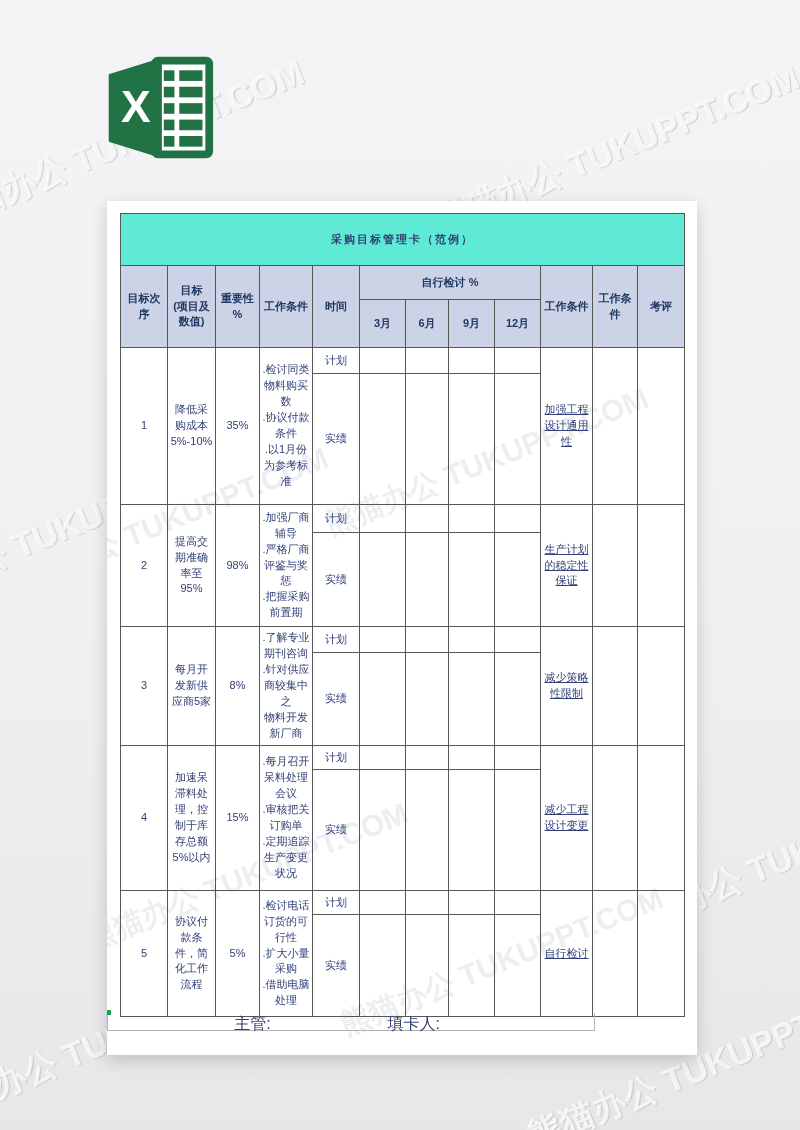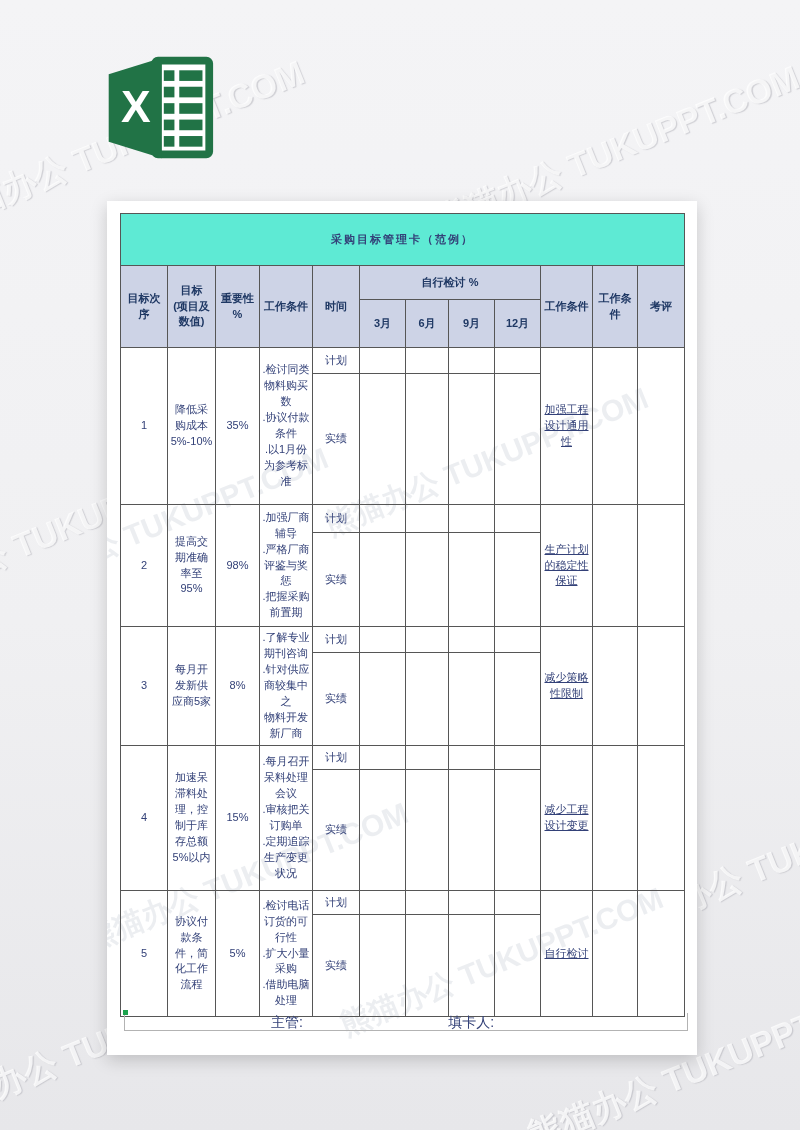--- a/index.html
+++ b/index.html
@@ -33,22 +33,22 @@
                    letter-spacing:2px; font-weight:bold; }
   tr.head th { background:#cdd3e6; color:#1f3864; font-weight:bold; white-space:pre-line; }
   tr.head-top { height:34px; }
   tr.head-months { height:48px; }
   td.goal, td.cond { white-space:pre-line; word-break:break-all; }
   td.cond { text-align:left; padding-left:4px;text-decoration:underline; }
   td.plan { text-align:left; white-space:pre-line; word-break:break-all; padding-left:3px; }
   td.order, td.weight { font-weight:normal; }
 
   
-  .sig-row { position:absolute; left:17px; top:812px; width:564px; height:18px;
-             border:1px solid #b3b3b3; border-top:none; z-index:2; font-size:14px; color:#334178; }
+  .sig-row { position:absolute; left:0; top:812px; width:488px; height:18px;
+             border:1px solid #b3b3b3; border-top:none; z-index:2; font-size:16px; color:#334178; }
   .sig-row .sup { position:absolute; left:26%; top:1px; }
   .sig-row .fil { position:absolute; left:57.5%; top:1px;text-align:right; }
   .sel-marker { position:absolute; left:-2px; top:-3px; width:5px; height:5px;
                 background:#1ca24d; z-index:3; }
 </style>
 </head>
 <body>
 
 <div class="page">
 

